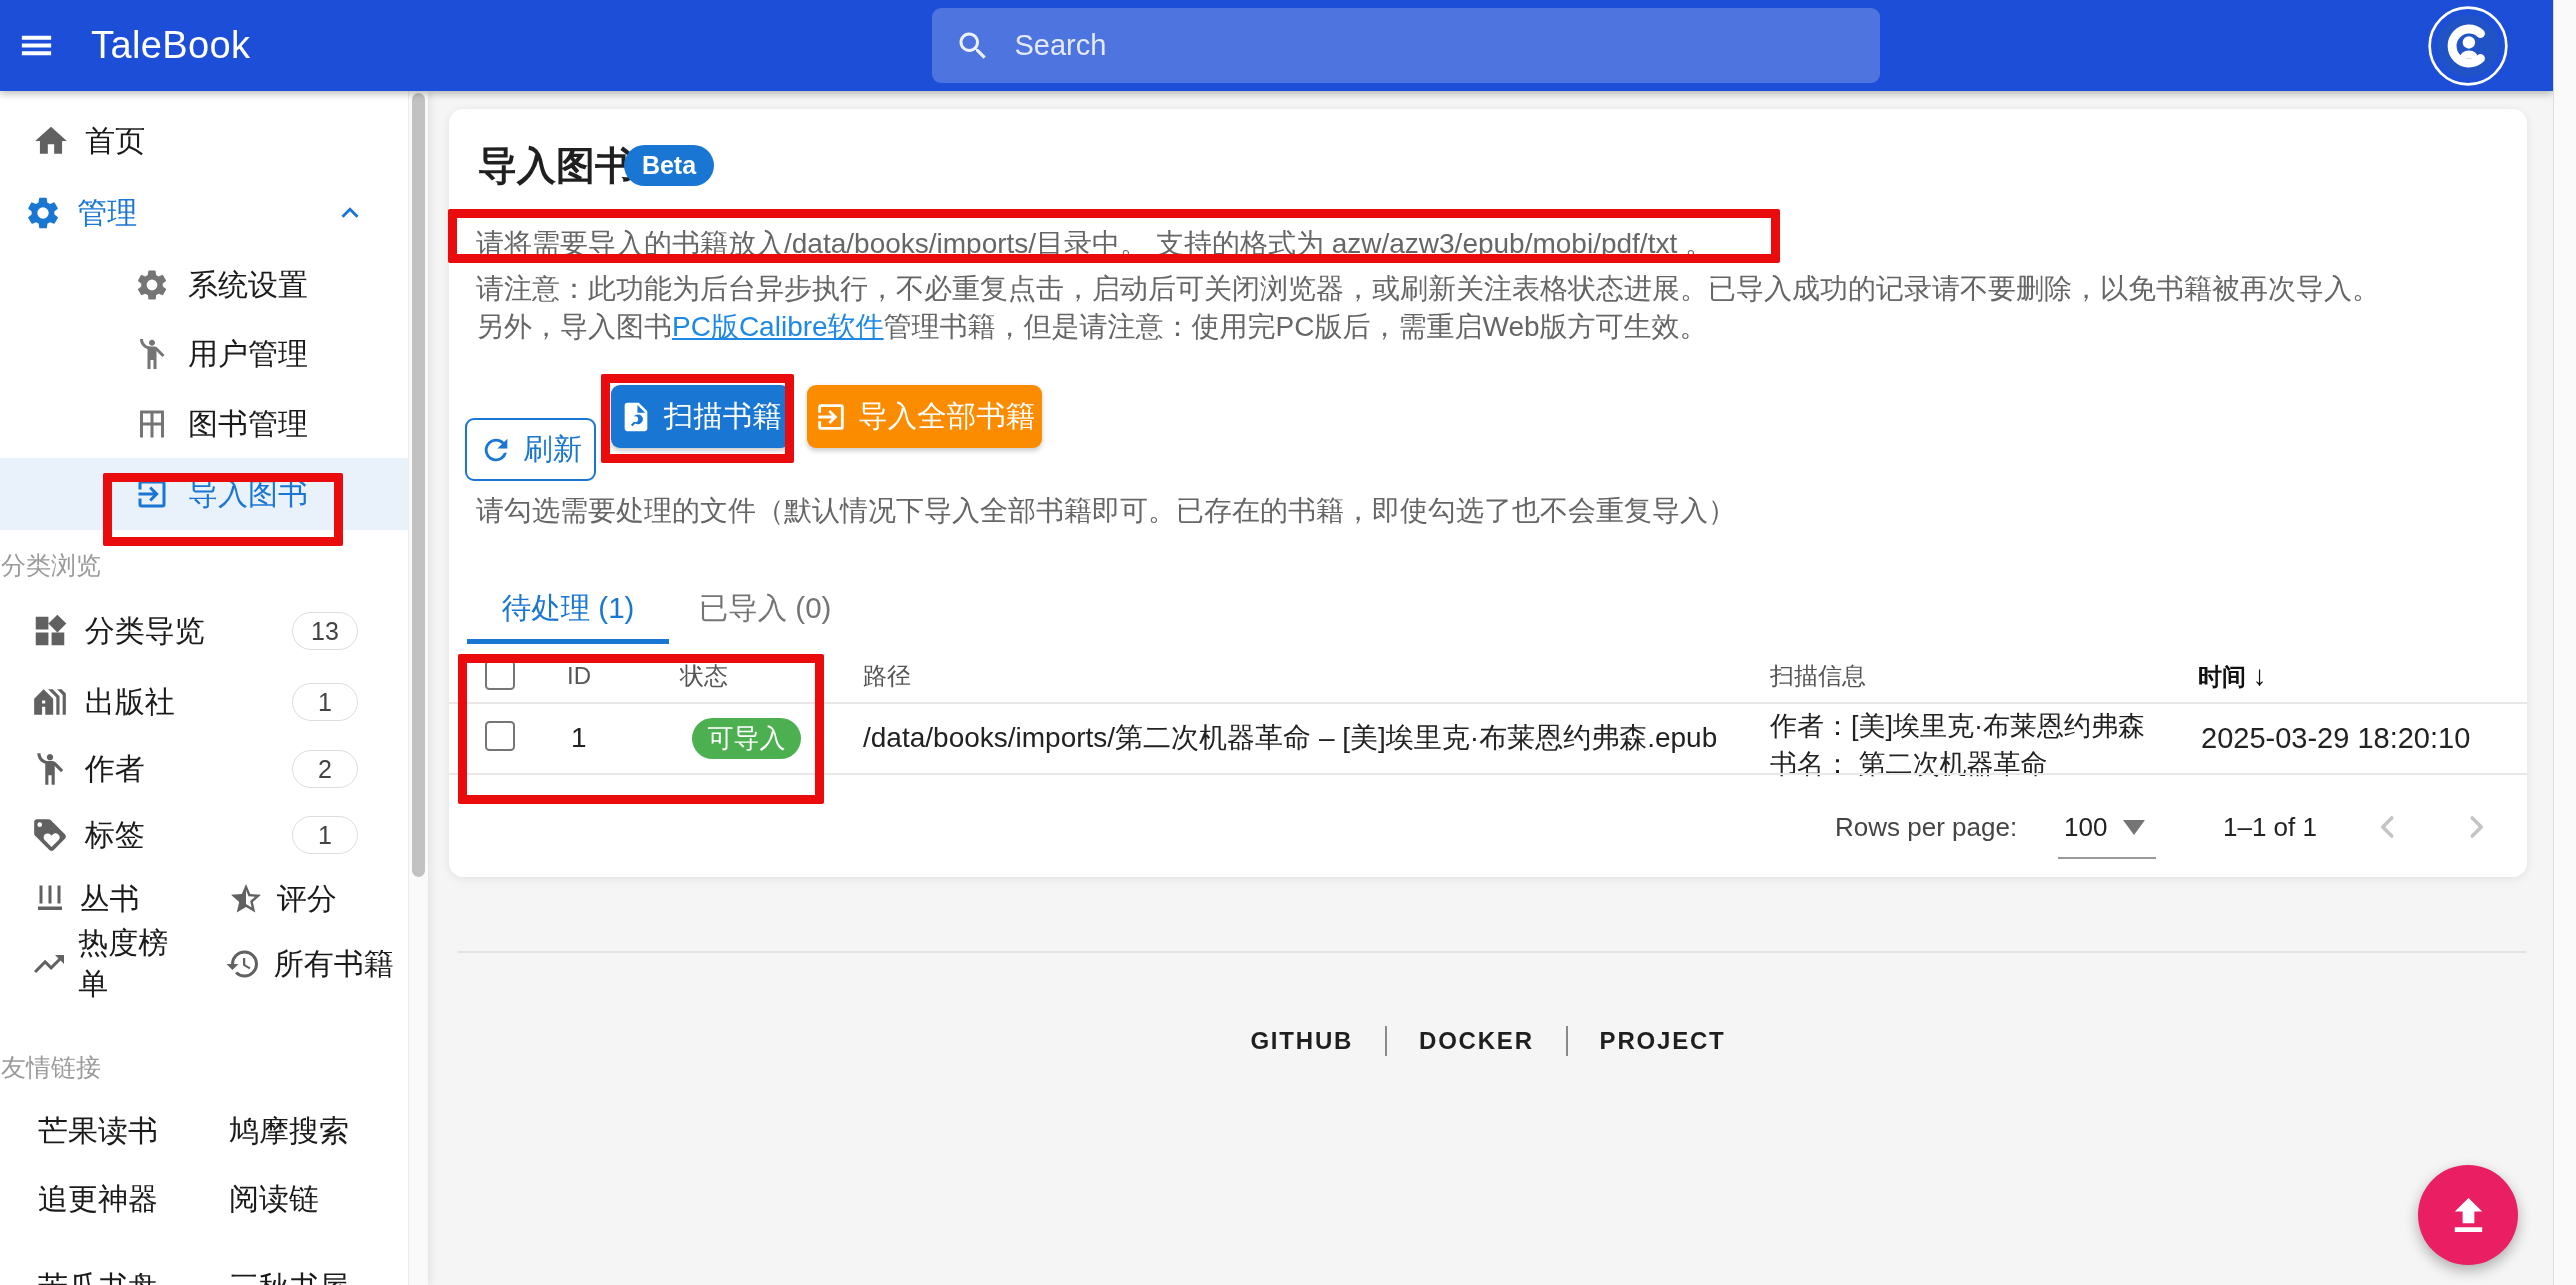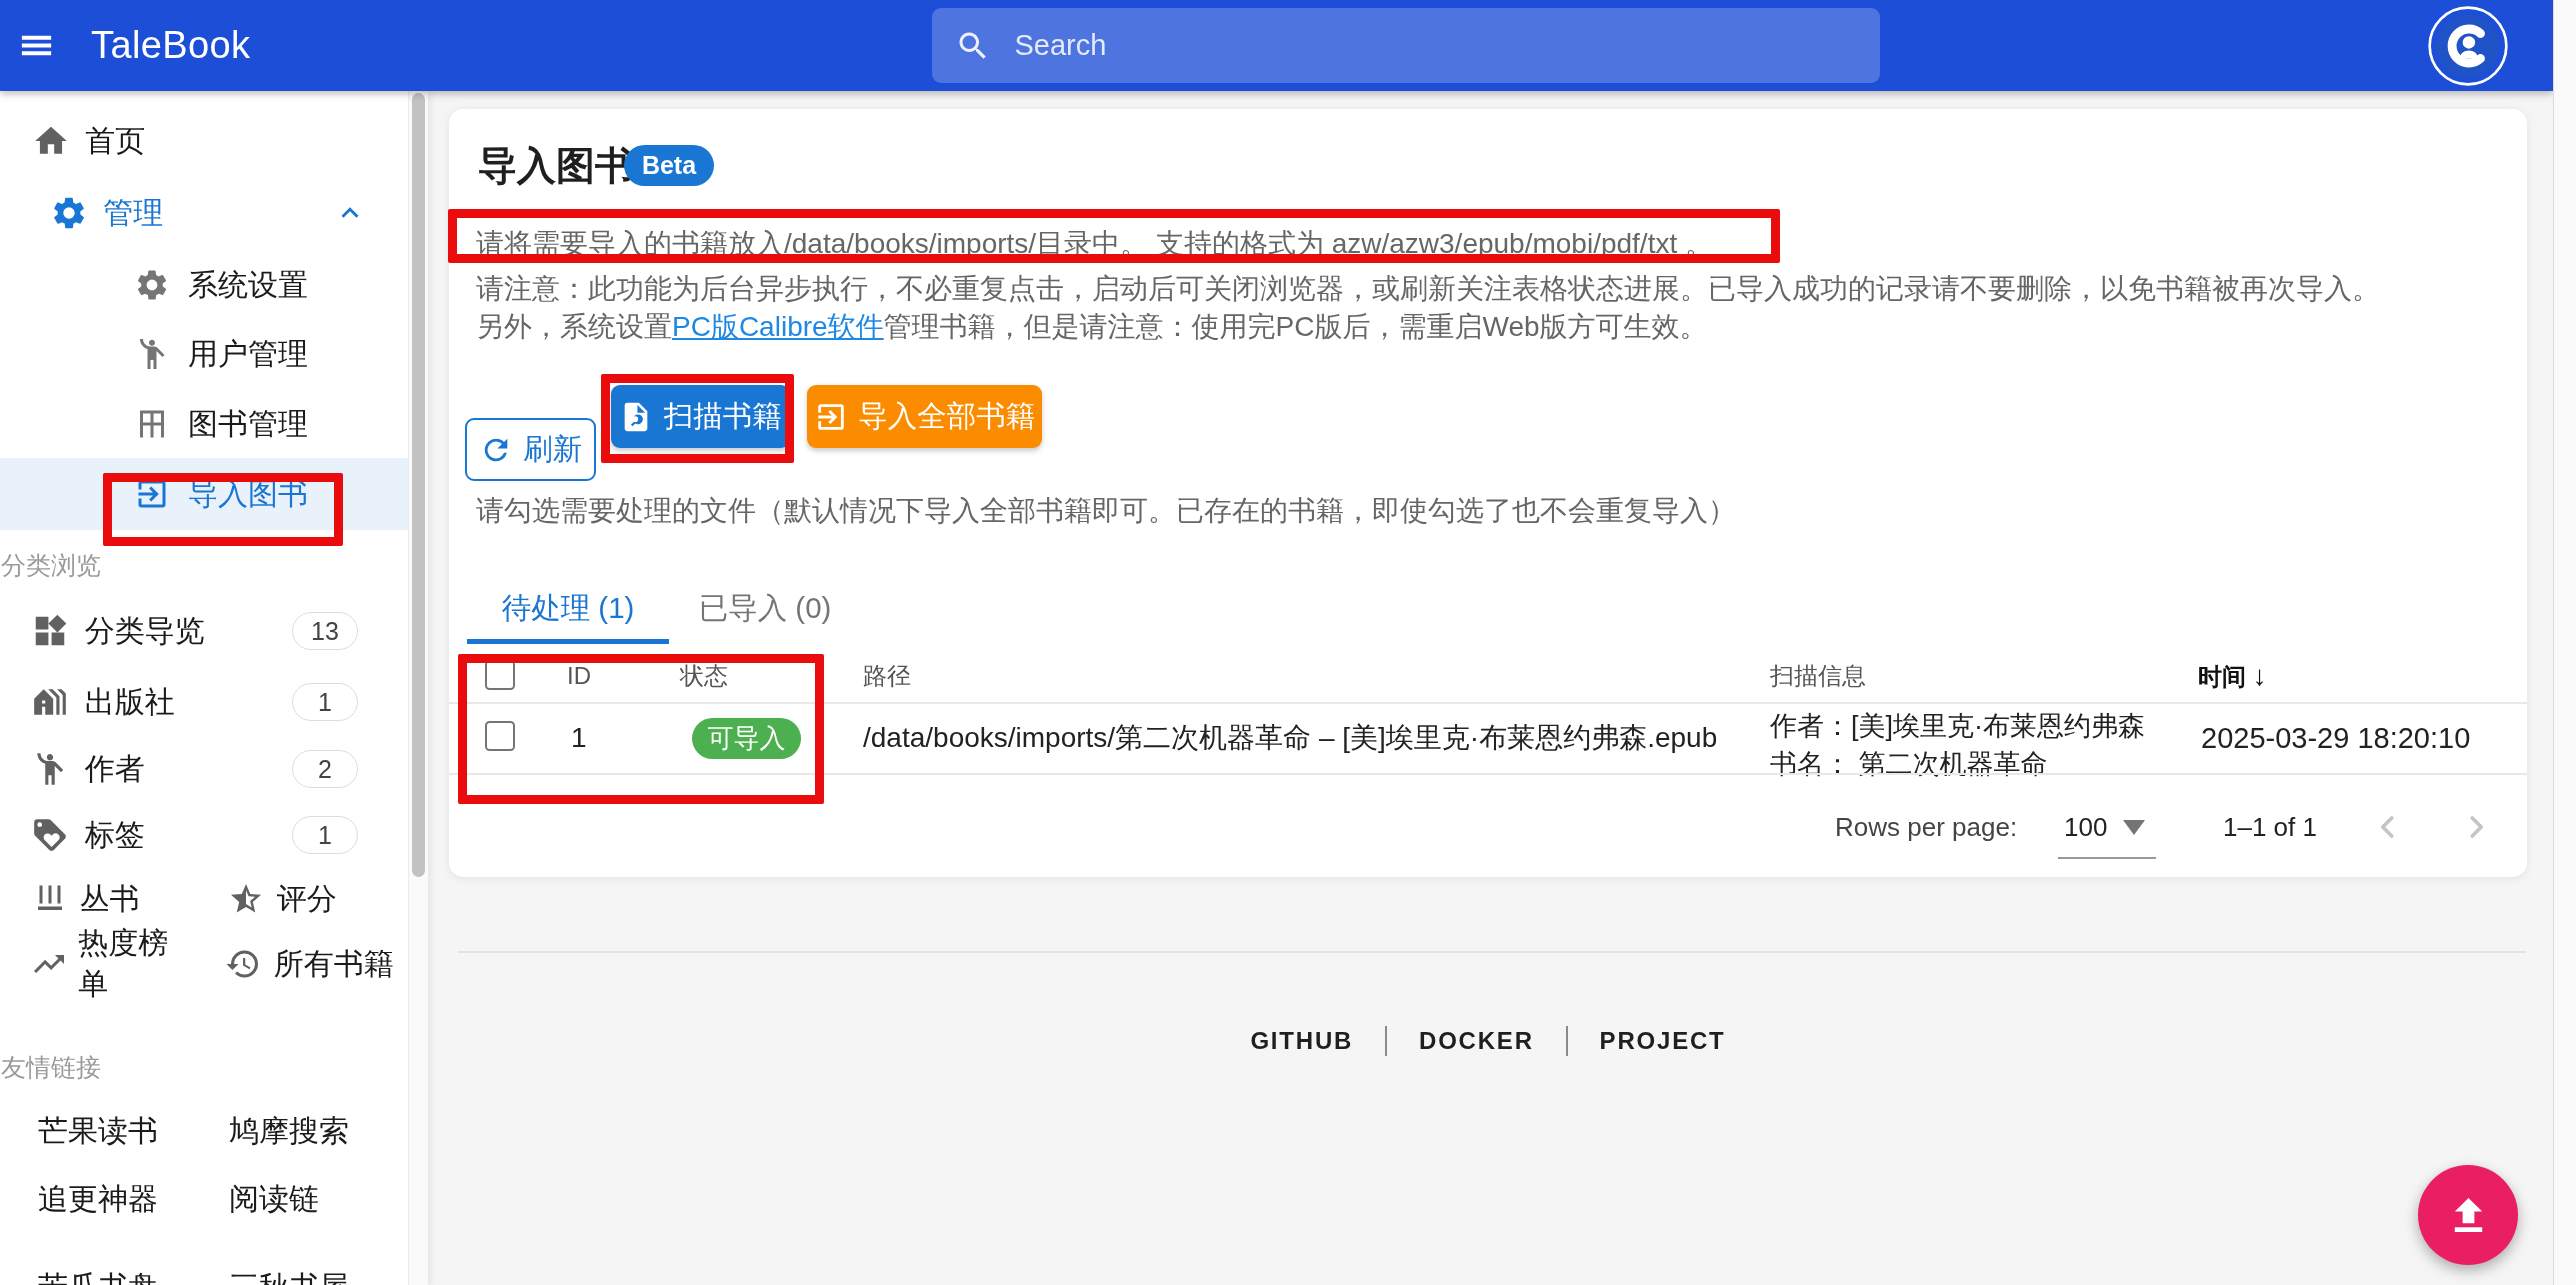--- a/index.html
+++ b/index.html
@@ -127,21 +127,21 @@
 
     <div class="snav" style="top:14.3px;padding-left:30px;">
       <span class="sicon gray-ic">
           <svg width="38" height="38" viewBox="0 0 24 24" fill="currentColor">
             <path d="M10 20v-6h4v6h5v-8h3L12 3 2 12h3v8z"></path>
           </svg>
         </span>
       <span class="slabel" style="margin-left:14.3px;">首页</span>
     </div>
 
-    <div class="snav" style="top:86px;padding-left:48px;">
+    <div class="snav" style="top:86px;padding-left:22px;">
       <span class="sicon blue">
           <svg width="38" height="38" viewBox="0 0 24 24" fill="currentColor">
             <path d="M19.14 12.94c.04-.3.06-.61.06-.94s-.02-.64-.07-.94l2.03-1.58a.5.5 0 0 0 .12-.64l-1.92-3.32a.5.5 0 0 0-.61-.22l-2.39.96a7.3 7.3 0 0 0-1.62-.94l-.36-2.54a.5.5 0 0 0-.5-.42h-3.84a.5.5 0 0 0-.5.42l-.36 2.54c-.59.24-1.13.57-1.62.94l-2.39-.96a.5.5 0 0 0-.61.22L2.74 8.87a.5.5 0 0 0 .12.64l2.03 1.58c-.05.3-.09.63-.09.94s.02.64.07.94l-2.03 1.58a.5.5 0 0 0-.12.64l1.92 3.32c.12.22.39.3.61.22l2.39-.96c.5.38 1.03.7 1.62.94l.36 2.54c.05.24.25.42.5.42h3.84c.25 0 .46-.18.5-.42l.36-2.54c.59-.24 1.13-.56 1.62-.94l2.39.96c.23.09.49 0 .61-.22l1.92-3.32a.5.5 0 0 0-.12-.64l-2.01-1.58zM12 15.6A3.6 3.6 0 1 1 12 8.4a3.6 3.6 0 0 1 0 7.2z"></path>
           </svg>
         </span>
       <span class="slabel blue" style="margin-left:14.3px;">管理</span>
       <span class="sicon blue" style="position:absolute;left:329px;">
           <svg width="34" height="34" viewBox="0 0 24 24" fill="currentColor">
             <path d="M12 8l-6 6 1.41 1.41L12 10.83l4.59 4.58L18 14z"></path>
           </svg>
@@ -285,21 +285,21 @@
   </div>
 
   <div class="card">
 
     <div class="page-title">导入图书</div>
     <div class="beta">Beta</div>
 
     <div class="note" style="top:116px;">请将需要导入的书籍放入/data/books/imports/目录中。 支持的格式为 azw/azw3/epub/mobi/pdf/txt 。</div>
     <div class="note" style="top:161px;">请注意：此功能为后台异步执行，不必重复点击，启动后可关闭浏览器，或刷新关注表格状态进展。已导入成功的记录请不要删除，以免书籍被再次导入。</div>
     <div class="note" style="top:199px;">
-      <span>另外，系统设置</span><a>PC版Calibre软件</a><span>管理书籍，但是请注意：使用完PC版后，需重启Web版方可生效。</span>
+      <span>另外，导入图书</span><a>PC版Calibre软件</a><span>管理书籍，但是请注意：使用完PC版后，需重启Web版方可生效。</span>
     </div>
 
     <div class="btn btn-outline" style="left:16px;width:131px;margin-top:33px;">
       <svg width="34" height="34" viewBox="0 0 24 24" fill="currentColor">
           <path d="M17.65 6.35A7.96 7.96 0 0 0 12 4a8 8 0 1 0 7.73 10h-2.08A6 6 0 1 1 12 6c1.66 0 3.14.69 4.22 1.78L13 11h7V4l-2.35 2.35z"></path>
         </svg>
       <span>刷新</span>
     </div>
     <div class="btn btn-blue" style="left:162px;width:179px;">
       <svg width="34" height="34" viewBox="0 0 24 24" fill="currentColor">

